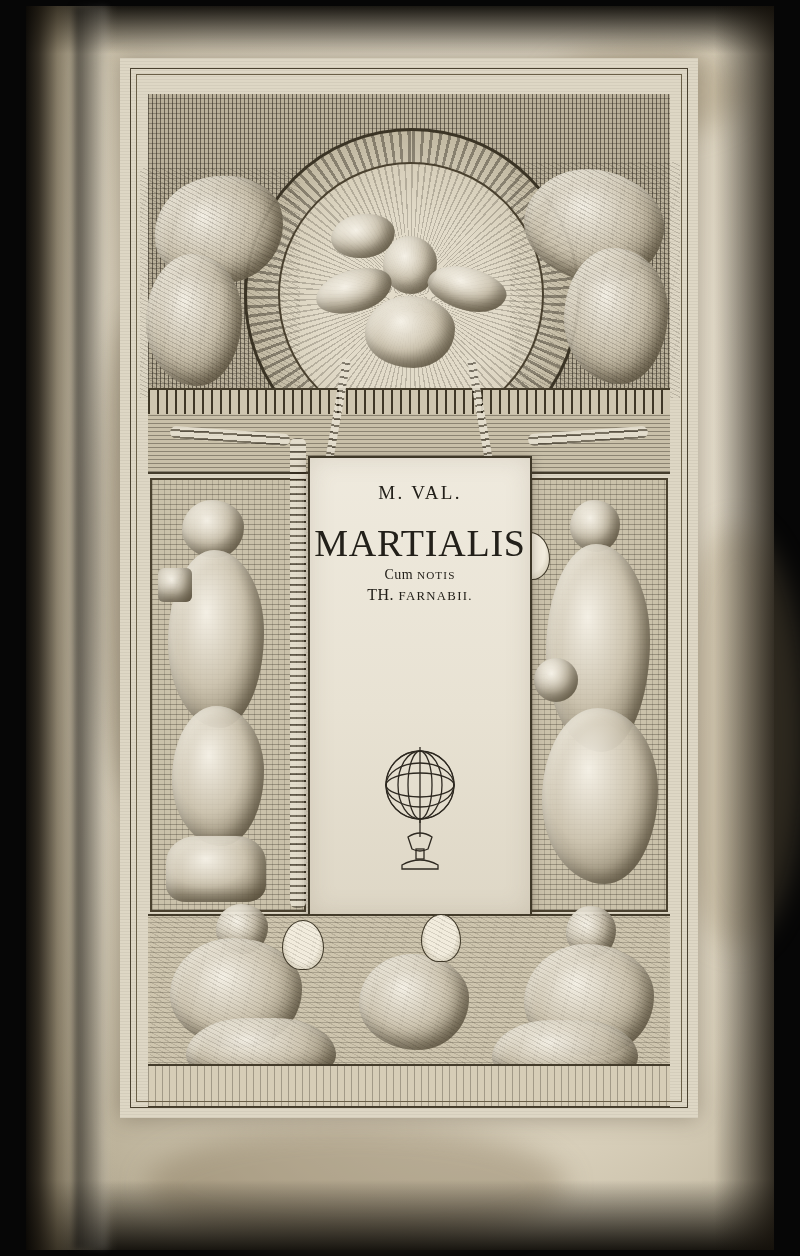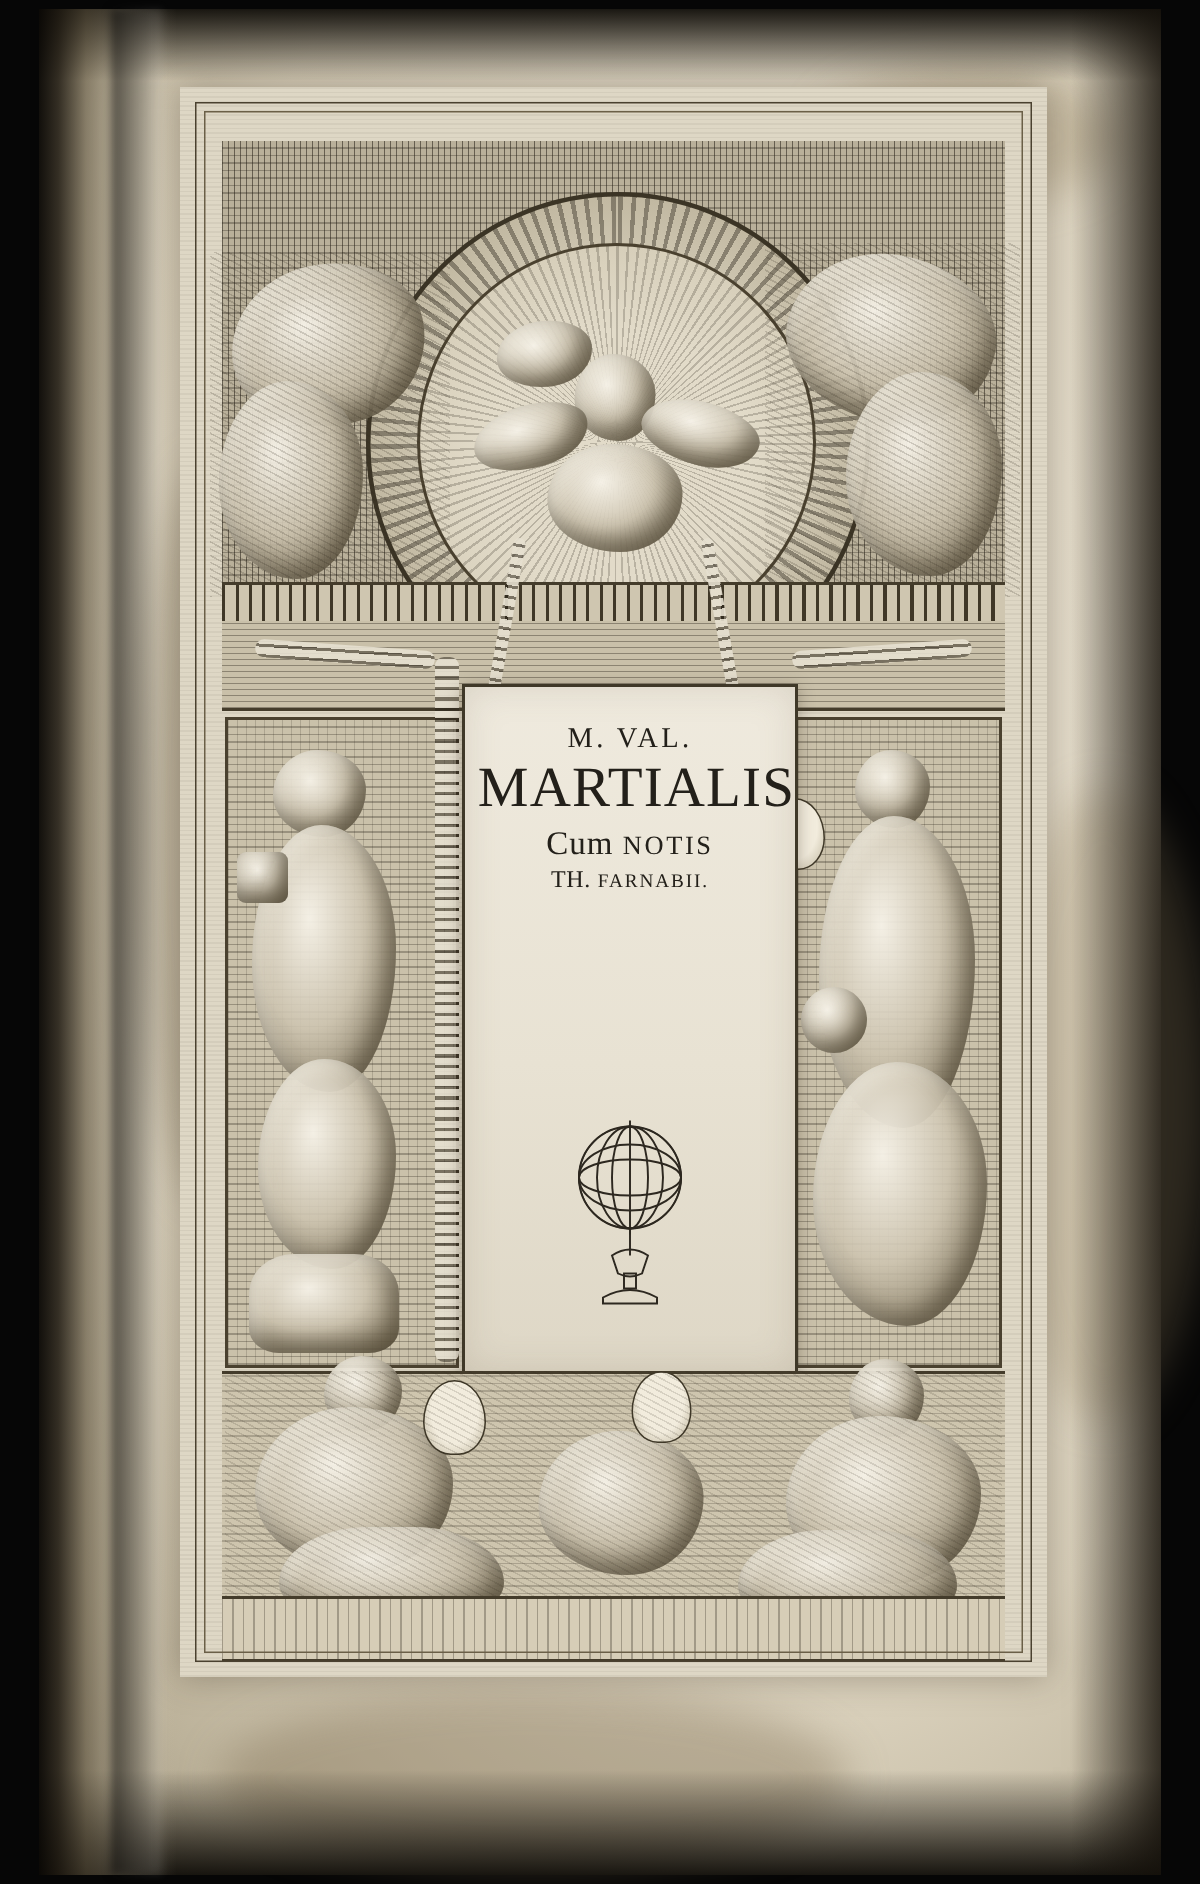--- a/index.html
+++ b/index.html
@@ -192,23 +192,23 @@
   .title-block {
     position: absolute;
     left: 0; right: 0;
     top: 24px;
     text-align: center;
     color: #23201a;
     font-family: "Liberation Serif", serif;
   }
   .t-line { letter-spacing: 0.06em; }
   .t1 { font-size: 19px; letter-spacing: 0.12em; margin-bottom: 2px; }
-  .t2 { font-size: 38px; letter-spacing: 0.02em; line-height: 1.02; margin: 2px 0 4px; text-align: right; }
+  .t2 { font-size: 38px; letter-spacing: 0.02em; line-height: 1.02; margin: 20px 0 4px; }
   .t3 { font-size: 23px; letter-spacing: 0.02em; margin-bottom: 14px; }
-  .t4 { font-size: 22px; letter-spacing: 0.03em; margin-bottom: 3px; }
+  .t4 { font-size: 14px; letter-spacing: 0.03em; margin-bottom: 3px; }
   .t5 { font-size: 16px; letter-spacing: 0.03em; }
   .sc { font-size: 0.80em; letter-spacing: 0.10em; }
 
   
   .armillary {
     position: absolute;
     left: 50%;
     top: 275px;
     margin-left: -56px;
     width: 112px;

